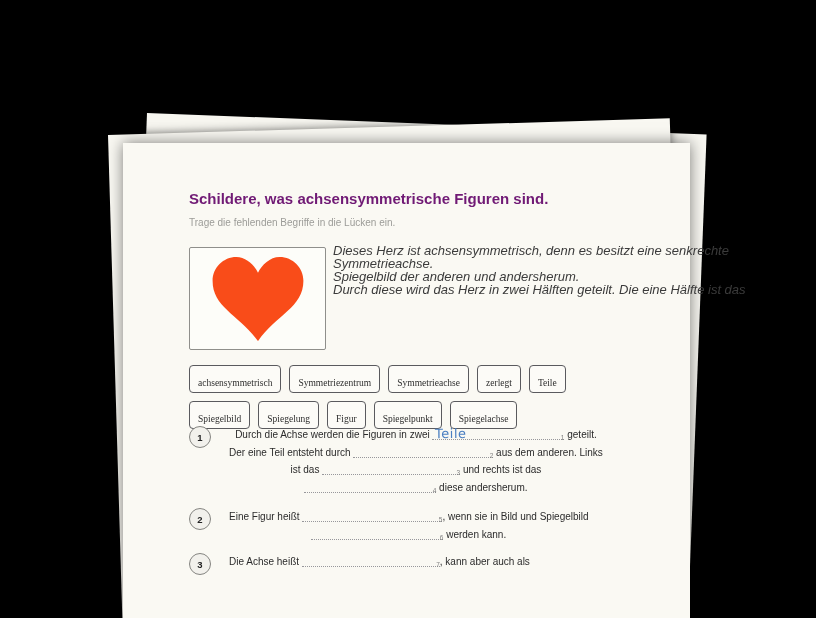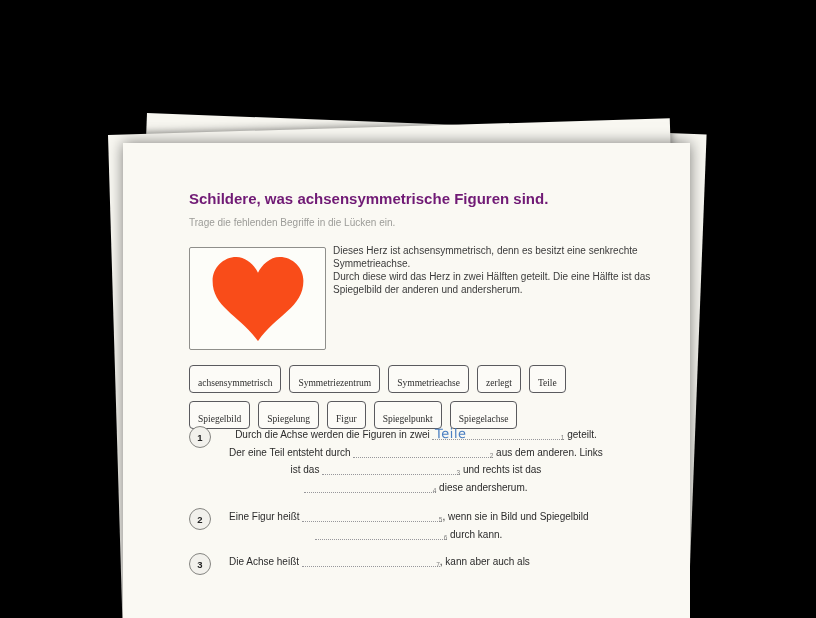--- a/index.html
+++ b/index.html
@@ -10,21 +10,21 @@
           transform-origin:top left;background:#F7F6F0;box-shadow:0 0 10px rgba(0,0,0,0.55);}
   .back-b{left:108px;top:135px;width:562px;height:500px;transform:rotate(-1.7deg);
           transform-origin:top left;background:#F9F8F2;box-shadow:0 0 10px rgba(0,0,0,0.55);}
   .main-sheet{left:123px;top:143px;width:567px;height:560px;background:#FAF9F3;
           box-shadow:0 0 14px rgba(0,0,0,0.5);}
   .main-sheet > *{position:absolute;}
   .ws-title{left:66px;top:47px;margin:0;font-size:15px;font-weight:bold;color:#701a75;}
   .ws-subtitle{left:66px;top:74px;margin:0;font-size:10px;color:#9c9c98;}
   .heart-box{left:66px;top:104px;width:135px;height:101px;border:1px solid #8f8f8b;
           background:#FDFDF9;border-radius:2px;display:flex;align-items:center;justify-content:center;}
-  .intro{left:210px;top:101px;width:320px;font-size:10px;line-height:13px;color:#3b3b3b;}
+  .intro{left:210px;top:101px;width:320px;font-size:13px;line-height:13px;color:#3b3b3b;font-style:italic;}
   .intro div{white-space:nowrap;}
   .word-bank{left:66px;top:222px;}
   .chip-row{display:flex;gap:8px;margin-bottom:8px;}
   .chip{display:inline-block;border:1px solid #5a5a5e;border-radius:4px;padding:12px 8px 3px;
         font-size:9.5px;line-height:11px;color:#2e2e2e;background:rgba(255,255,255,0.35);
         white-space:nowrap;font-family:Liberation Serif, serif;}
   .questions{left:66px;top:281px;width:490px;}
   .question{display:flex;align-items:flex-start;}
   .q1{margin-bottom:12px;}
   .q2{margin-bottom:10px;}
@@ -53,22 +53,22 @@
 
     <div class="heart-box">
       <svg width="94" height="84" viewBox="0 0 32 29.6">
         <path id="heart-path" fill="#F94C19" d="M23.6,0c-3.363,0-6.258,2.736-7.599,5.594C14.659,2.736,11.764,0,8.4,0C3.761,0,0,3.761,0,8.4c0,9.433,9.228,11.903,16.001,21.232C22.404,20.364,32,17.9,32,8.4C32,3.761,28.239,0,23.6,0z"></path>
       </svg>
     </div>
 
     <div class="intro">
       <div>Dieses Herz ist achsensymmetrisch, denn es besitzt eine senkrechte</div>
       <div>Symmetrieachse.</div>
+      <div>Spiegelbild der anderen und andersherum.</div>
       <div>Durch diese wird das Herz in zwei Hälften geteilt. Die eine Hälfte ist das</div>
-      <div>Spiegelbild der anderen und andersherum.</div>
     </div>
 
     <div class="word-bank">
       <div class="chip-row" id="chip-row-0">
           <span class="chip">achsensymmetrisch</span>
           <span class="chip">Symmetriezentrum</span>
           <span class="chip">Symmetrieachse</span>
           <span class="chip">zerlegt</span>
           <span class="chip">Teile</span>
         </div>
@@ -88,21 +88,21 @@
             <div class="qline"><span>Durch die Achse werden die Figuren in zwei </span><span class="blank" style="width: 132px;"><span class="fill">Teile</span><span class="bnum">1</span></span><span> geteilt.</span></div>
             <div class="qline"><span>Der eine Teil entsteht durch </span><span class="blank" style="width: 140px;"><span class="bnum">2</span></span><span> aus dem anderen. Links</span></div>
             <div class="qline"><span>ist das </span><span class="blank" style="width: 138px;"><span class="bnum">3</span></span><span> und rechts ist das</span></div>
             <div class="qline"><span class="blank" style="width: 132px;"><span class="bnum">4</span></span><span> diese andersherum.</span></div>
           </div>
         </div>
         <div class="question q2">
           <div class="qnum">2</div>
           <div class="qtext">
             <div class="qline"><span>Eine Figur heißt </span><span class="blank" style="width: 140px;"><span class="bnum">5</span></span><span>, wenn sie in Bild und Spiegelbild</span></div>
-            <div class="qline"><span class="blank" style="width: 132px;"><span class="bnum">6</span></span><span> durch kann.</span></div>
+            <div class="qline"><span class="blank" style="width: 132px;"><span class="bnum">6</span></span><span> werden kann.</span></div>
           </div>
         </div>
         <div class="question q3">
           <div class="qnum">3</div>
           <div class="qtext">
             <div class="qline"><span>Die Achse heißt </span><span class="blank" style="width: 138px;"><span class="bnum">7</span></span><span>, kann aber auch als</span></div>
           </div>
         </div>
       </div>
   </div>

